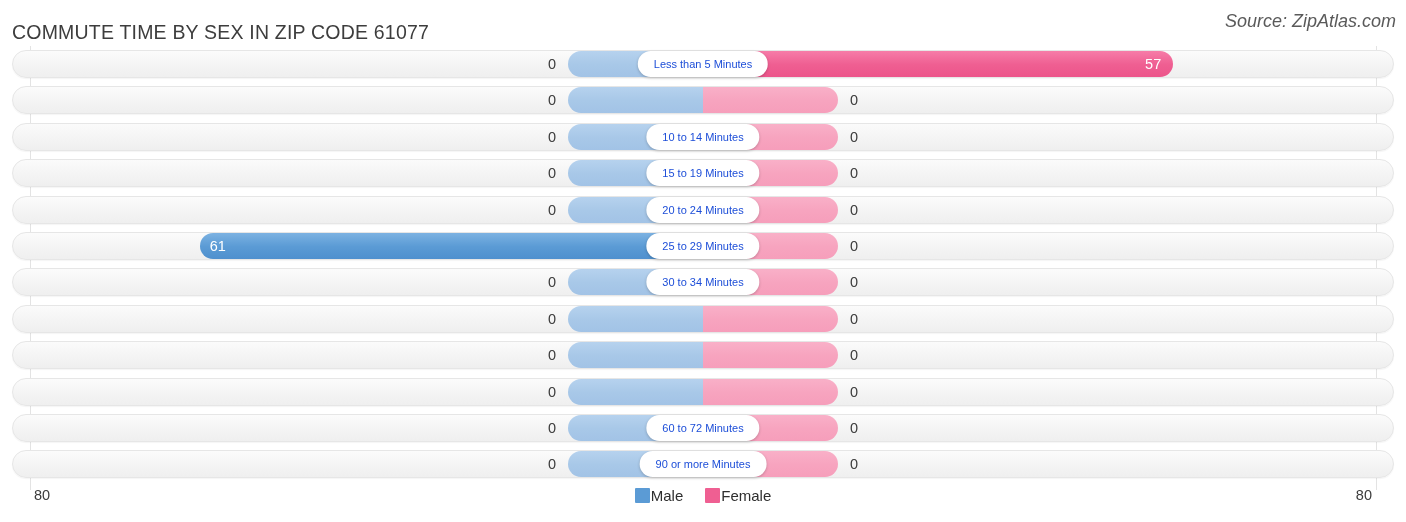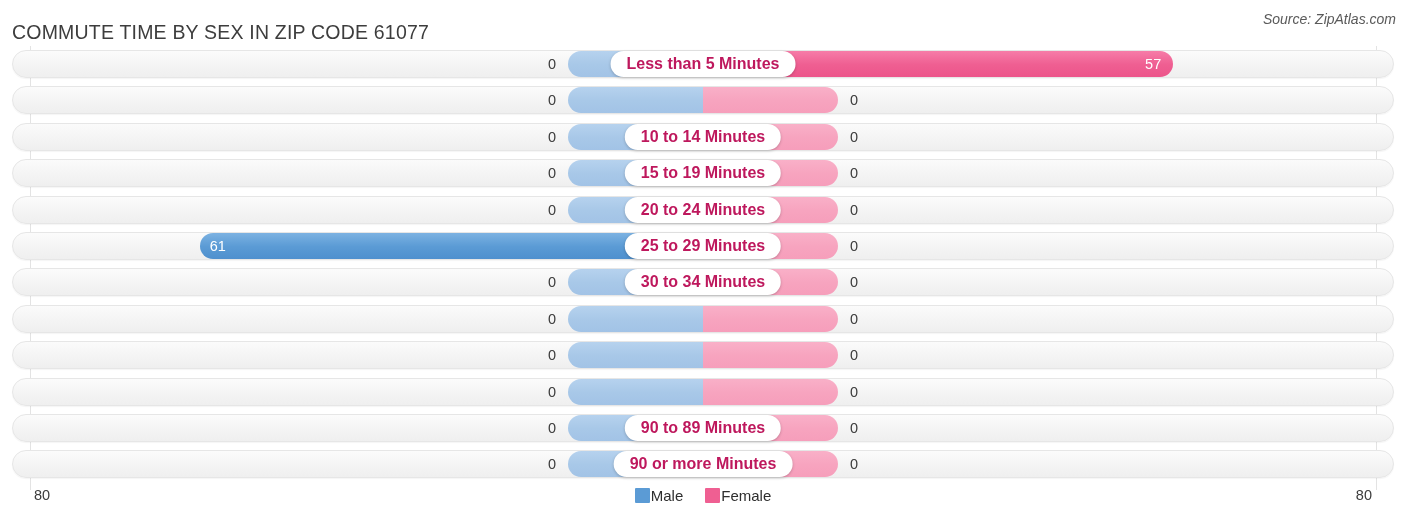--- a/index.html
+++ b/index.html
@@ -30,21 +30,21 @@
     font-size: 19.5px;
     letter-spacing: 0.2px;
     color: #3d3d3d;
     white-space: nowrap;
     margin-top: 12px;
   }
   .chart-source {
     position: absolute;
     right: 10px;
     top: 11px;
-    font-size: 14px;
+    font-size: 18px;
     font-style: italic;
     color: #5a5a5a;
     white-space: nowrap;
   }
 
   
   .plot {
     position: absolute;
     left: 0;
     top: 44px;
@@ -119,26 +119,25 @@
   .cat-pill {
     position: absolute;
     top: 1px;
     height: 26px;
     line-height: 26px;
     left: 50%;
     transform: translateX(-50%);
     background: #ffffff;
     border-radius: 13px;
     padding: 0 16px;
-    font-size: 16px;
-    color: #be185d;
+    font-size: 11px;
+    color: #1d4ed8;
     white-space: nowrap;
     box-shadow: 0 1px 3px rgba(0,0,0,0.22);
     z-index: 5;
-    font-weight: bold;
   }
 
   
   .footer {
     position: absolute;
     left: 0;
     top: 484px;
     width: 1406px;
     height: 38px;
   }
@@ -261,21 +260,21 @@
       <div class="bar female zero" style="left: 691px; width: 135px;"></div>
       <div class="val male-side outside" style="left: 494px; width: 50px;">0</div>
       <div class="val female-side outside" style="left: 838px; width: 50px;">0</div>
     </div>
     <div class="row" style="top: 370px;">
       <div class="track"></div>
       <div class="bar male zero" style="left: 556px; width: 135px;"></div>
       <div class="bar female zero" style="left: 691px; width: 135px;"></div>
       <div class="val male-side outside" style="left: 494px; width: 50px;">0</div>
       <div class="val female-side outside" style="left: 838px; width: 50px;">0</div>
-      <div class="cat-pill">90 to 89 Minutes</div>
+      <div class="cat-pill">60 to 72 Minutes</div>
     </div>
     <div class="row" style="top: 406.4px;">
       <div class="track"></div>
       <div class="bar male zero" style="left: 556px; width: 135px;"></div>
       <div class="bar female zero" style="left: 691px; width: 135px;"></div>
       <div class="val male-side outside" style="left: 494px; width: 50px;">0</div>
       <div class="val female-side outside" style="left: 838px; width: 50px;">0</div>
       <div class="cat-pill">90 or more Minutes</div>
     </div>
   </div>

